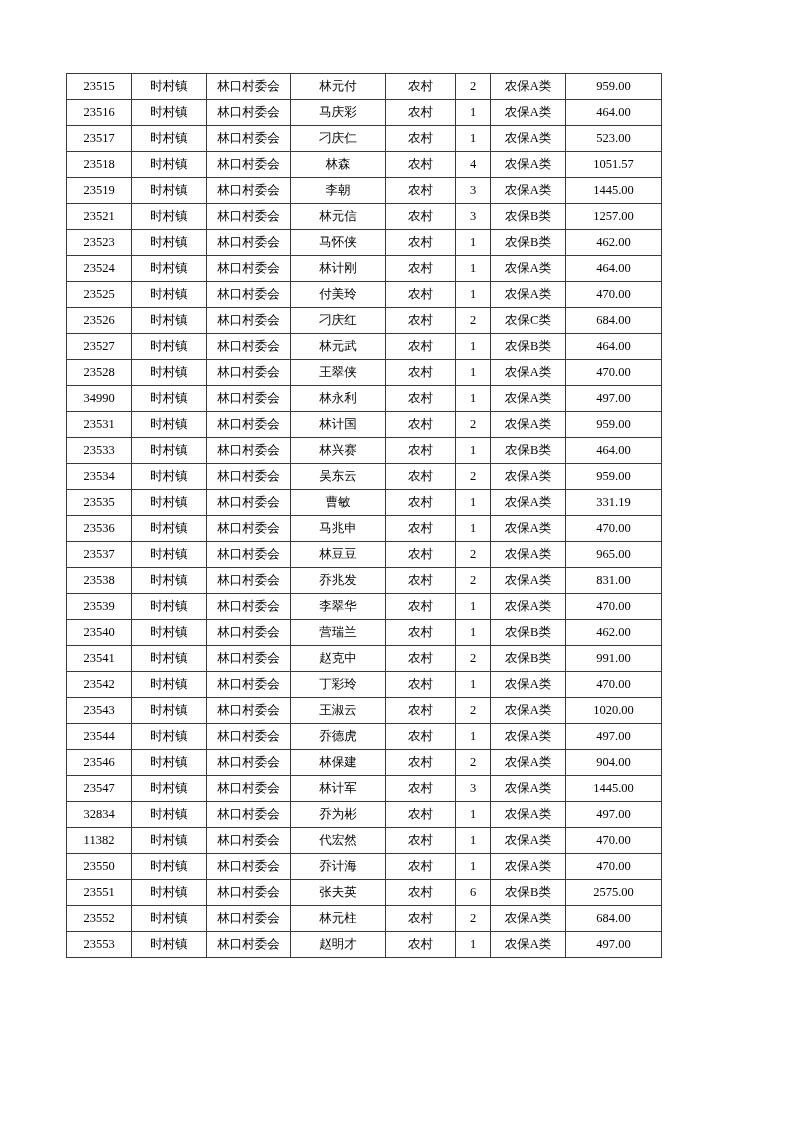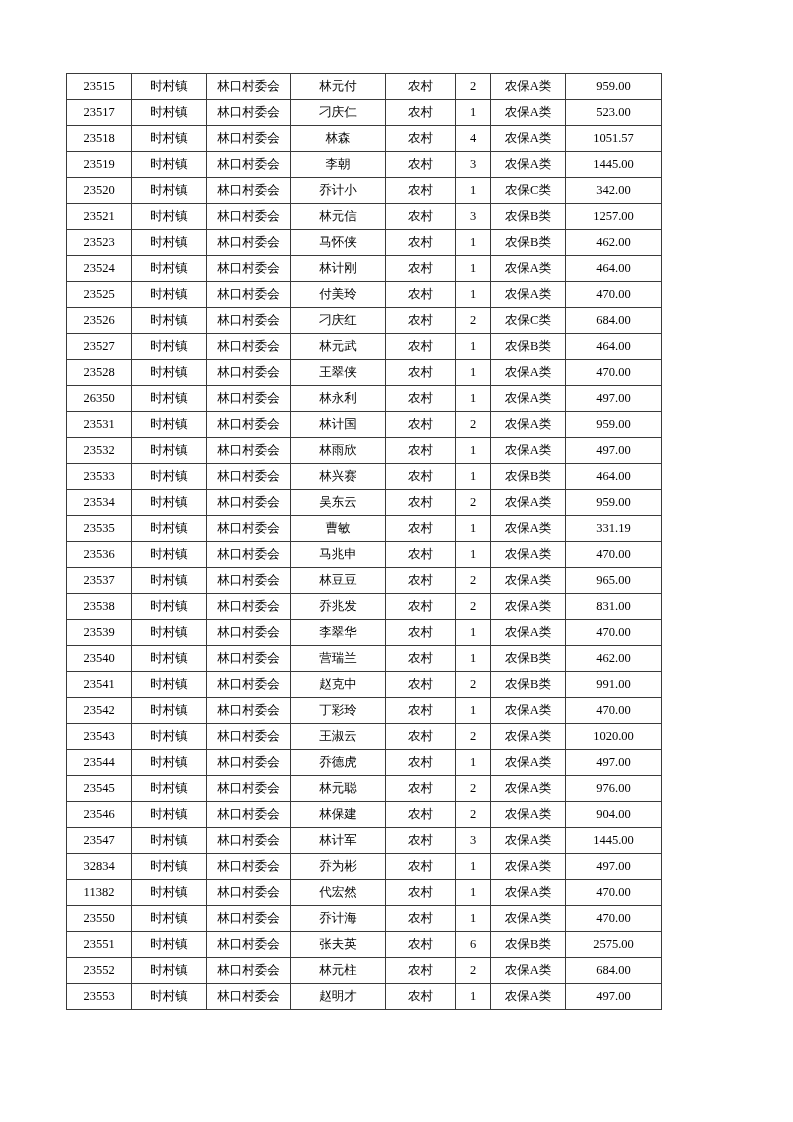--- a/index.html
+++ b/index.html
@@ -60,20 +60,30 @@
           <td>23515</td>
           <td>时村镇</td>
           <td>林口村委会</td>
           <td>林元付</td>
           <td>农村</td>
           <td>2</td>
           <td>农保A类</td>
           <td>959.00</td>
         </tr>
         <tr>
+          <td>23516</td>
+          <td>时村镇</td>
+          <td>林口村委会</td>
+          <td>马庆彩</td>
+          <td>农村</td>
+          <td>1</td>
+          <td>农保A类</td>
+          <td>464.00</td>
+        </tr>
+        <tr>
           <td>23517</td>
           <td>时村镇</td>
           <td>林口村委会</td>
           <td>刁庆仁</td>
           <td>农村</td>
           <td>1</td>
           <td>农保A类</td>
           <td>523.00</td>
         </tr>
         <tr>
@@ -88,30 +98,20 @@
         </tr>
         <tr>
           <td>23519</td>
           <td>时村镇</td>
           <td>林口村委会</td>
           <td>李朝</td>
           <td>农村</td>
           <td>3</td>
           <td>农保A类</td>
           <td>1445.00</td>
-        </tr>
-        <tr>
-          <td>23520</td>
-          <td>时村镇</td>
-          <td>林口村委会</td>
-          <td>乔计小</td>
-          <td>农村</td>
-          <td>1</td>
-          <td>农保C类</td>
-          <td>342.00</td>
         </tr>
         <tr>
           <td>23521</td>
           <td>时村镇</td>
           <td>林口村委会</td>
           <td>林元信</td>
           <td>农村</td>
           <td>3</td>
           <td>农保B类</td>
           <td>1257.00</td>
@@ -170,178 +170,158 @@
           <td>23528</td>
           <td>时村镇</td>
           <td>林口村委会</td>
           <td>王翠侠</td>
           <td>农村</td>
           <td>1</td>
           <td>农保A类</td>
           <td>470.00</td>
         </tr>
         <tr>
-          <td>26350</td>
+          <td>34990</td>
           <td>时村镇</td>
           <td>林口村委会</td>
           <td>林永利</td>
           <td>农村</td>
           <td>1</td>
           <td>农保A类</td>
           <td>497.00</td>
         </tr>
         <tr>
           <td>23531</td>
           <td>时村镇</td>
           <td>林口村委会</td>
           <td>林计国</td>
           <td>农村</td>
           <td>2</td>
           <td>农保A类</td>
           <td>959.00</td>
         </tr>
         <tr>
-          <td>23532</td>
-          <td>时村镇</td>
-          <td>林口村委会</td>
-          <td>林雨欣</td>
+          <td>23533</td>
+          <td>时村镇</td>
+          <td>林口村委会</td>
+          <td>林兴赛</td>
+          <td>农村</td>
+          <td>1</td>
+          <td>农保B类</td>
+          <td>464.00</td>
+        </tr>
+        <tr>
+          <td>23534</td>
+          <td>时村镇</td>
+          <td>林口村委会</td>
+          <td>吴东云</td>
+          <td>农村</td>
+          <td>2</td>
+          <td>农保A类</td>
+          <td>959.00</td>
+        </tr>
+        <tr>
+          <td>23535</td>
+          <td>时村镇</td>
+          <td>林口村委会</td>
+          <td>曹敏</td>
+          <td>农村</td>
+          <td>1</td>
+          <td>农保A类</td>
+          <td>331.19</td>
+        </tr>
+        <tr>
+          <td>23536</td>
+          <td>时村镇</td>
+          <td>林口村委会</td>
+          <td>马兆申</td>
+          <td>农村</td>
+          <td>1</td>
+          <td>农保A类</td>
+          <td>470.00</td>
+        </tr>
+        <tr>
+          <td>23537</td>
+          <td>时村镇</td>
+          <td>林口村委会</td>
+          <td>林豆豆</td>
+          <td>农村</td>
+          <td>2</td>
+          <td>农保A类</td>
+          <td>965.00</td>
+        </tr>
+        <tr>
+          <td>23538</td>
+          <td>时村镇</td>
+          <td>林口村委会</td>
+          <td>乔兆发</td>
+          <td>农村</td>
+          <td>2</td>
+          <td>农保A类</td>
+          <td>831.00</td>
+        </tr>
+        <tr>
+          <td>23539</td>
+          <td>时村镇</td>
+          <td>林口村委会</td>
+          <td>李翠华</td>
+          <td>农村</td>
+          <td>1</td>
+          <td>农保A类</td>
+          <td>470.00</td>
+        </tr>
+        <tr>
+          <td>23540</td>
+          <td>时村镇</td>
+          <td>林口村委会</td>
+          <td>营瑞兰</td>
+          <td>农村</td>
+          <td>1</td>
+          <td>农保B类</td>
+          <td>462.00</td>
+        </tr>
+        <tr>
+          <td>23541</td>
+          <td>时村镇</td>
+          <td>林口村委会</td>
+          <td>赵克中</td>
+          <td>农村</td>
+          <td>2</td>
+          <td>农保B类</td>
+          <td>991.00</td>
+        </tr>
+        <tr>
+          <td>23542</td>
+          <td>时村镇</td>
+          <td>林口村委会</td>
+          <td>丁彩玲</td>
+          <td>农村</td>
+          <td>1</td>
+          <td>农保A类</td>
+          <td>470.00</td>
+        </tr>
+        <tr>
+          <td>23543</td>
+          <td>时村镇</td>
+          <td>林口村委会</td>
+          <td>王淑云</td>
+          <td>农村</td>
+          <td>2</td>
+          <td>农保A类</td>
+          <td>1020.00</td>
+        </tr>
+        <tr>
+          <td>23544</td>
+          <td>时村镇</td>
+          <td>林口村委会</td>
+          <td>乔德虎</td>
           <td>农村</td>
           <td>1</td>
           <td>农保A类</td>
           <td>497.00</td>
-        </tr>
-        <tr>
-          <td>23533</td>
-          <td>时村镇</td>
-          <td>林口村委会</td>
-          <td>林兴赛</td>
-          <td>农村</td>
-          <td>1</td>
-          <td>农保B类</td>
-          <td>464.00</td>
-        </tr>
-        <tr>
-          <td>23534</td>
-          <td>时村镇</td>
-          <td>林口村委会</td>
-          <td>吴东云</td>
-          <td>农村</td>
-          <td>2</td>
-          <td>农保A类</td>
-          <td>959.00</td>
-        </tr>
-        <tr>
-          <td>23535</td>
-          <td>时村镇</td>
-          <td>林口村委会</td>
-          <td>曹敏</td>
-          <td>农村</td>
-          <td>1</td>
-          <td>农保A类</td>
-          <td>331.19</td>
-        </tr>
-        <tr>
-          <td>23536</td>
-          <td>时村镇</td>
-          <td>林口村委会</td>
-          <td>马兆申</td>
-          <td>农村</td>
-          <td>1</td>
-          <td>农保A类</td>
-          <td>470.00</td>
-        </tr>
-        <tr>
-          <td>23537</td>
-          <td>时村镇</td>
-          <td>林口村委会</td>
-          <td>林豆豆</td>
-          <td>农村</td>
-          <td>2</td>
-          <td>农保A类</td>
-          <td>965.00</td>
-        </tr>
-        <tr>
-          <td>23538</td>
-          <td>时村镇</td>
-          <td>林口村委会</td>
-          <td>乔兆发</td>
-          <td>农村</td>
-          <td>2</td>
-          <td>农保A类</td>
-          <td>831.00</td>
-        </tr>
-        <tr>
-          <td>23539</td>
-          <td>时村镇</td>
-          <td>林口村委会</td>
-          <td>李翠华</td>
-          <td>农村</td>
-          <td>1</td>
-          <td>农保A类</td>
-          <td>470.00</td>
-        </tr>
-        <tr>
-          <td>23540</td>
-          <td>时村镇</td>
-          <td>林口村委会</td>
-          <td>营瑞兰</td>
-          <td>农村</td>
-          <td>1</td>
-          <td>农保B类</td>
-          <td>462.00</td>
-        </tr>
-        <tr>
-          <td>23541</td>
-          <td>时村镇</td>
-          <td>林口村委会</td>
-          <td>赵克中</td>
-          <td>农村</td>
-          <td>2</td>
-          <td>农保B类</td>
-          <td>991.00</td>
-        </tr>
-        <tr>
-          <td>23542</td>
-          <td>时村镇</td>
-          <td>林口村委会</td>
-          <td>丁彩玲</td>
-          <td>农村</td>
-          <td>1</td>
-          <td>农保A类</td>
-          <td>470.00</td>
-        </tr>
-        <tr>
-          <td>23543</td>
-          <td>时村镇</td>
-          <td>林口村委会</td>
-          <td>王淑云</td>
-          <td>农村</td>
-          <td>2</td>
-          <td>农保A类</td>
-          <td>1020.00</td>
-        </tr>
-        <tr>
-          <td>23544</td>
-          <td>时村镇</td>
-          <td>林口村委会</td>
-          <td>乔德虎</td>
-          <td>农村</td>
-          <td>1</td>
-          <td>农保A类</td>
-          <td>497.00</td>
-        </tr>
-        <tr>
-          <td>23545</td>
-          <td>时村镇</td>
-          <td>林口村委会</td>
-          <td>林元聪</td>
-          <td>农村</td>
-          <td>2</td>
-          <td>农保A类</td>
-          <td>976.00</td>
         </tr>
         <tr>
           <td>23546</td>
           <td>时村镇</td>
           <td>林口村委会</td>
           <td>林保建</td>
           <td>农村</td>
           <td>2</td>
           <td>农保A类</td>
           <td>904.00</td>

